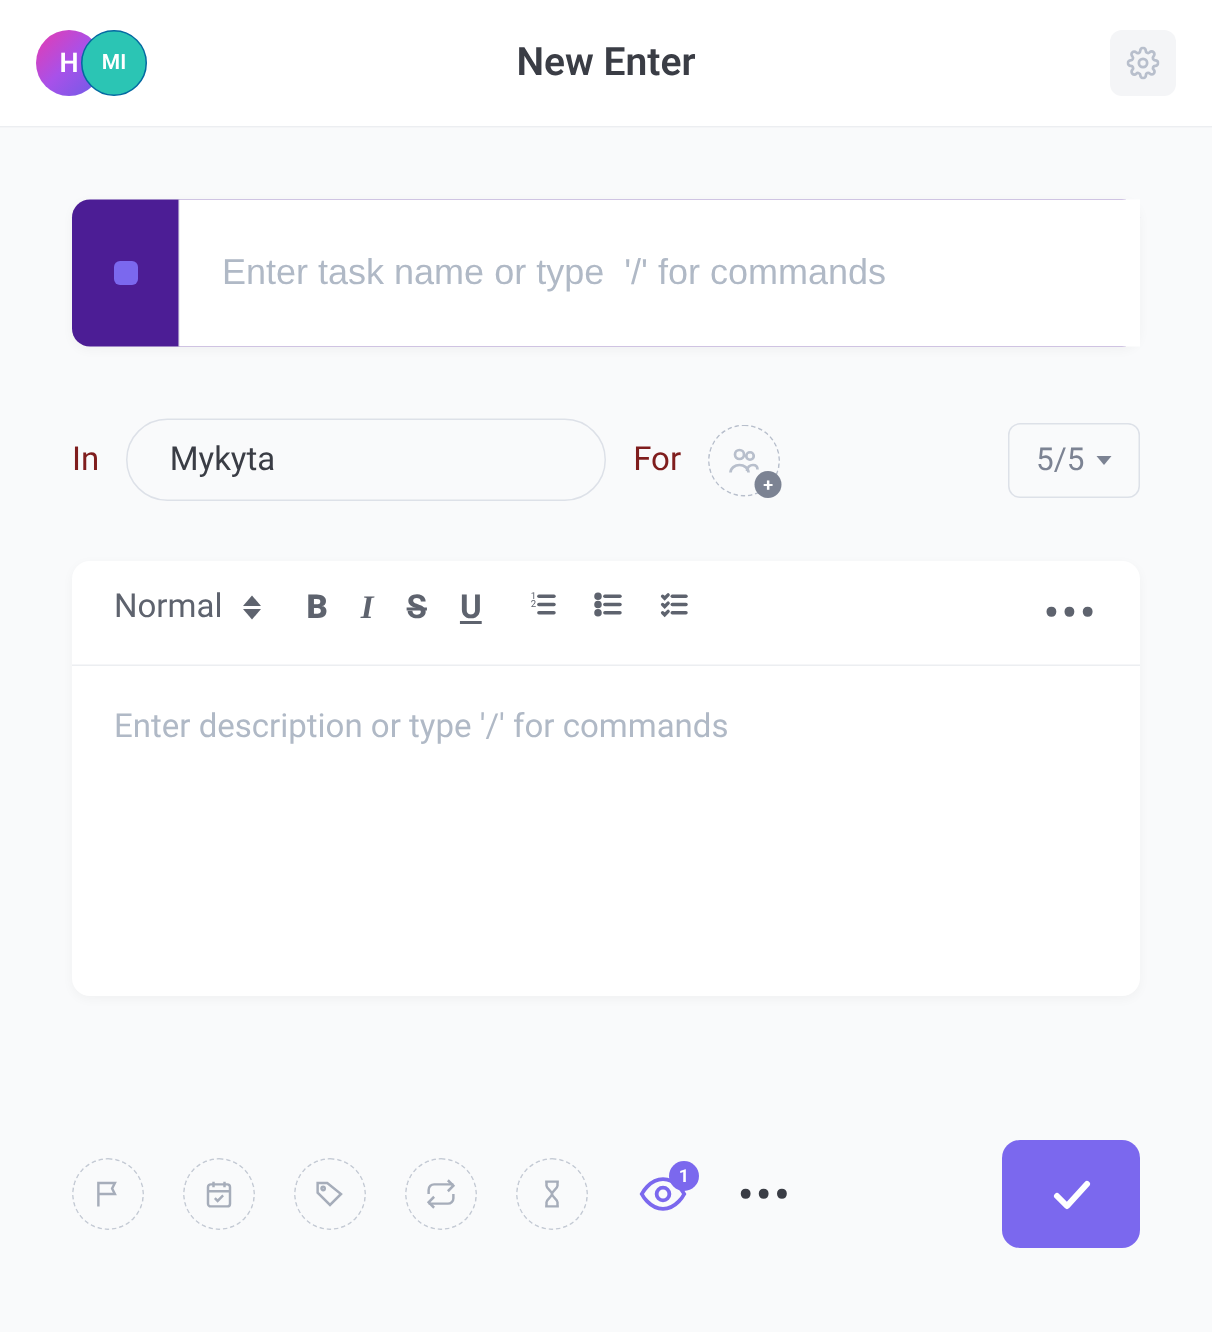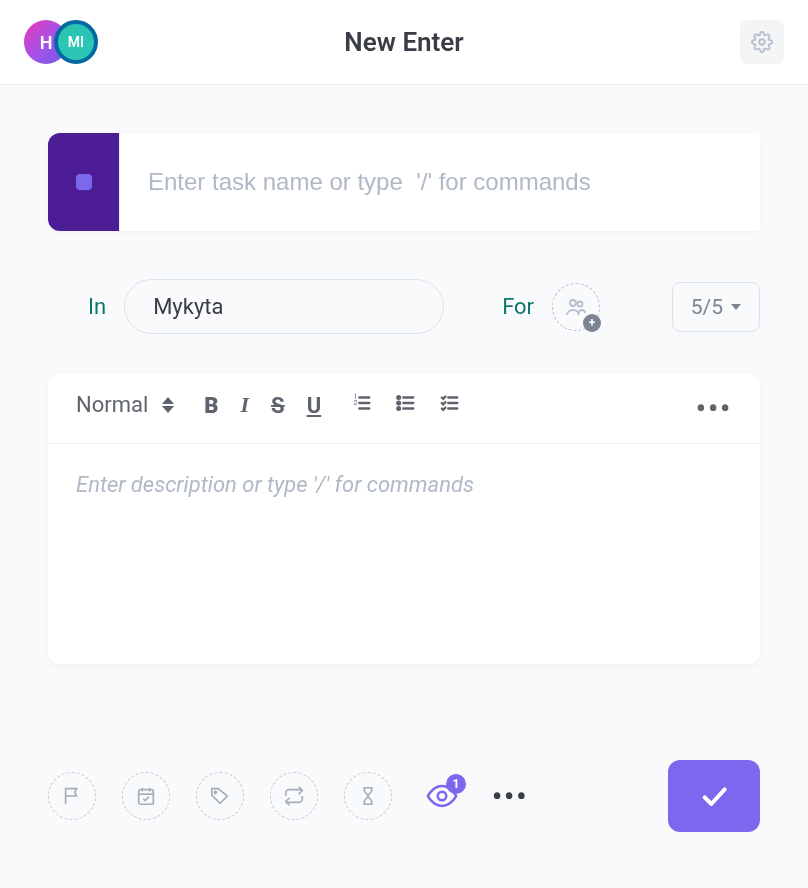--- a/index.html
+++ b/index.html
@@ -37,21 +37,21 @@
       font-weight: 600;
       font-size: 18px;
     }
     .avatar-1 {
       background: linear-gradient(135deg, #e73baf 0%, #a851e9 50%, #6c5ce7 100%);
     }
     .avatar-2 {
       background: #2bc5b4;
       margin-left: -14px;
       font-size: 14px;
-      border: 4px solid #0369a1;
+      border: 1px solid #0369a1;
     }
     .header-title {
       font-size: 26px;
       font-weight: 600;
       color: #3a3d45;
       position: absolute;
       left: 50%;
       transform: translateX(-50%);
     }
     .gear-btn {
@@ -102,22 +102,21 @@
       color: #b0b9c6;
     }
     .meta-row {
       display: flex;
       align-items: center;
       gap: 18px;
       margin-top: 48px;
     }
     .meta-label {
       font-size: 22px;
-      color: #0f766e;
-      margin-left: 40px;
+      color: #7f1d1d;
     }
     .list-pill {
       border: 1px solid #dde1e8;
       border-radius: 28px;
       padding: 14px 28px;
       font-size: 22px;
       color: #3a3d45;
       font-weight: 400;
       min-width: 320px;
       cursor: pointer;
@@ -196,21 +195,20 @@
       margin-left: auto;
       font-size: 28px;
       color: #5e636e;
       letter-spacing: 2px;
       font-weight: bold;
       cursor: pointer;
     }
     .description-area {
       padding: 28px;
       min-height: 220px;
-      font-style: italic;
     }
     .description-placeholder {
       font-size: 22px;
       color: #b0b9c6;
     }
     .footer {
       display: flex;
       align-items: center;
       padding: 48px;
       gap: 26px;

